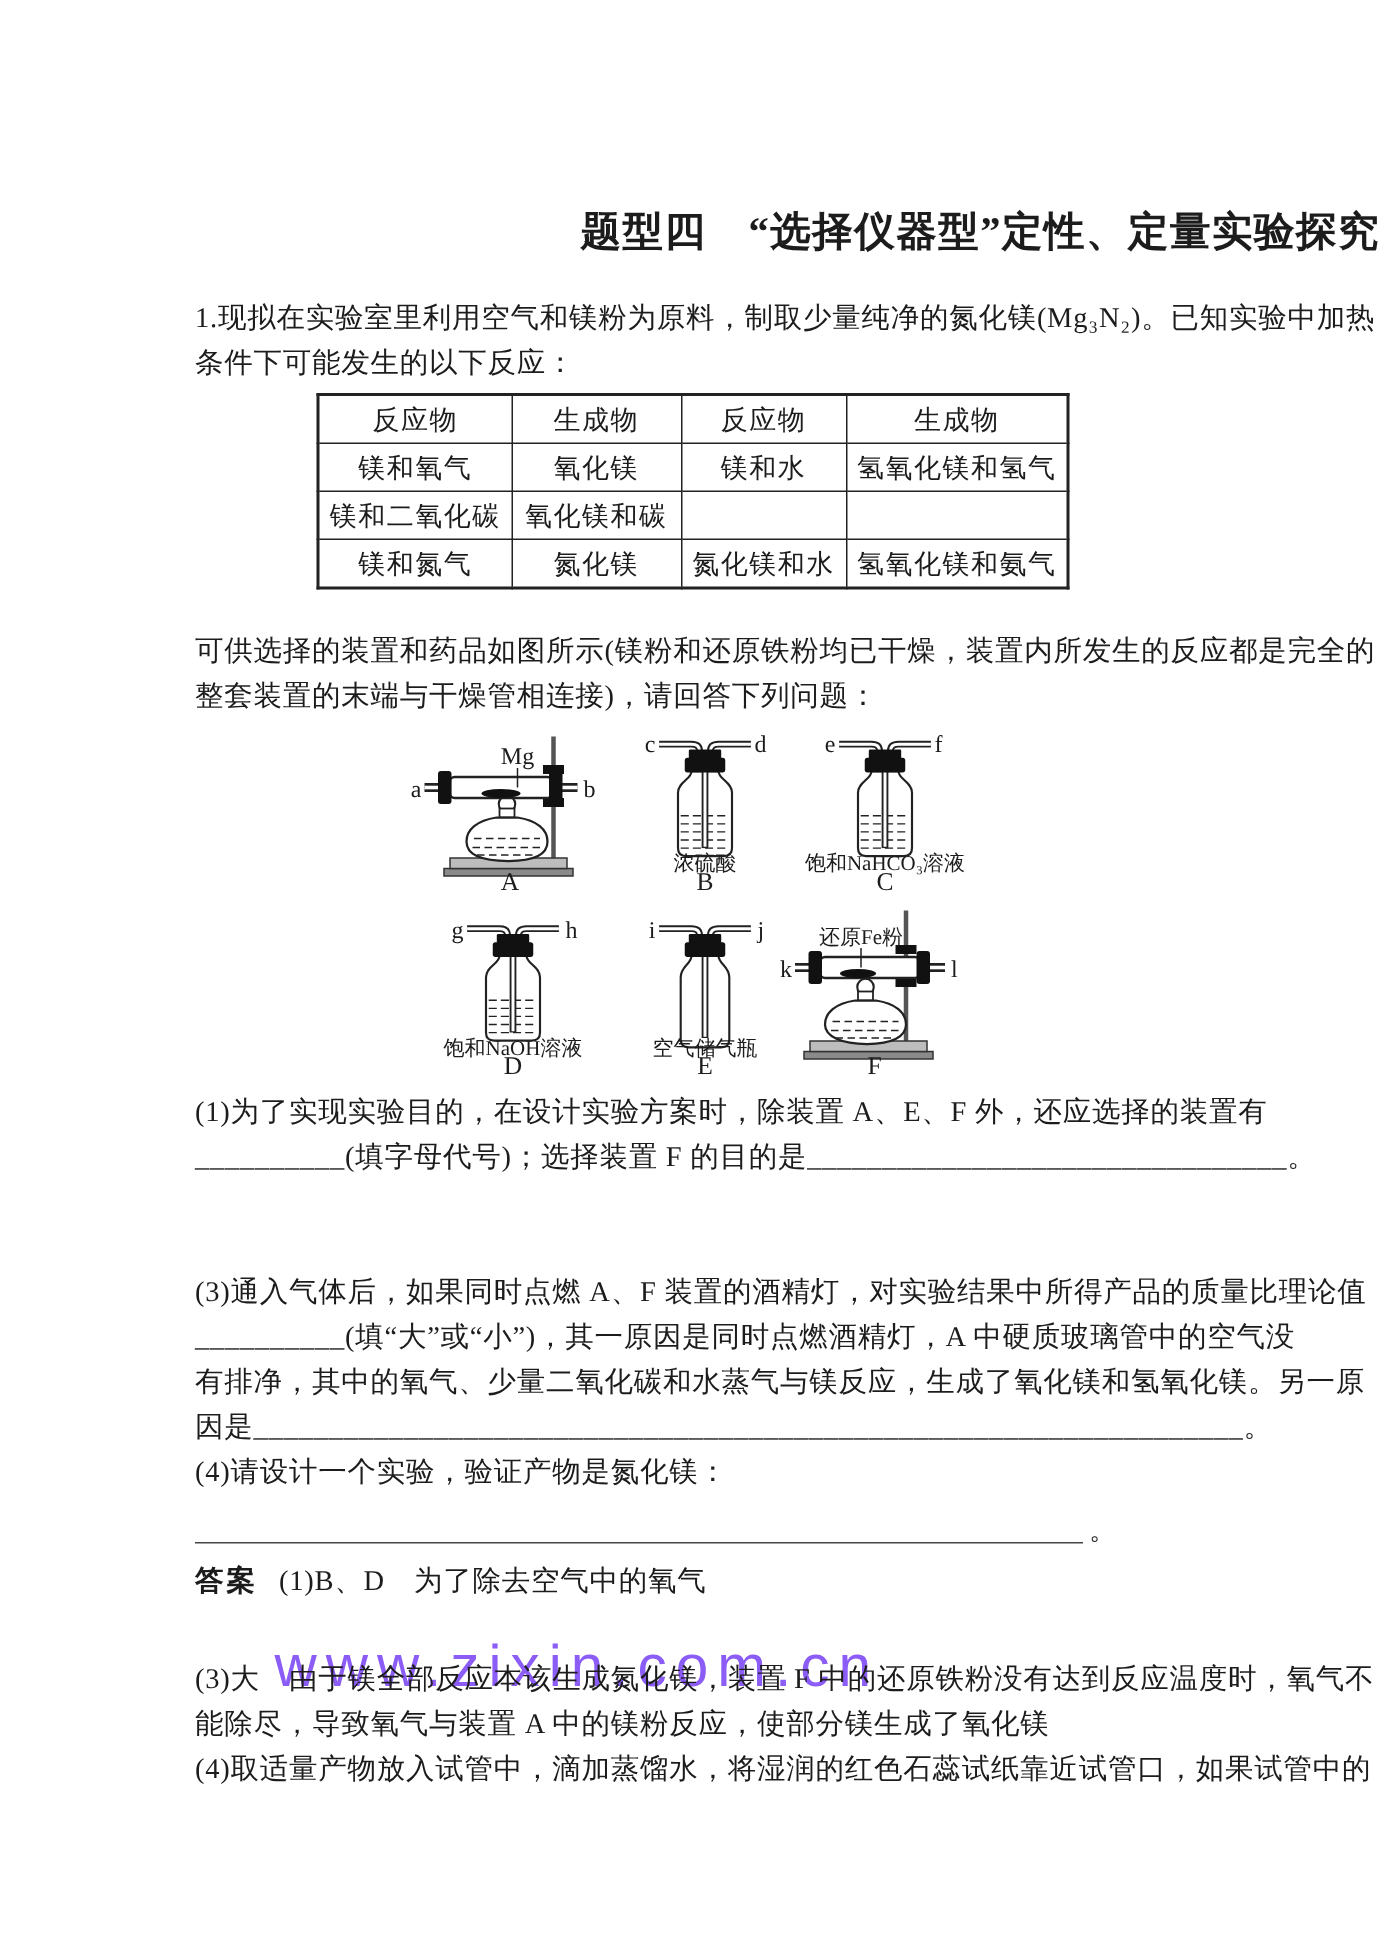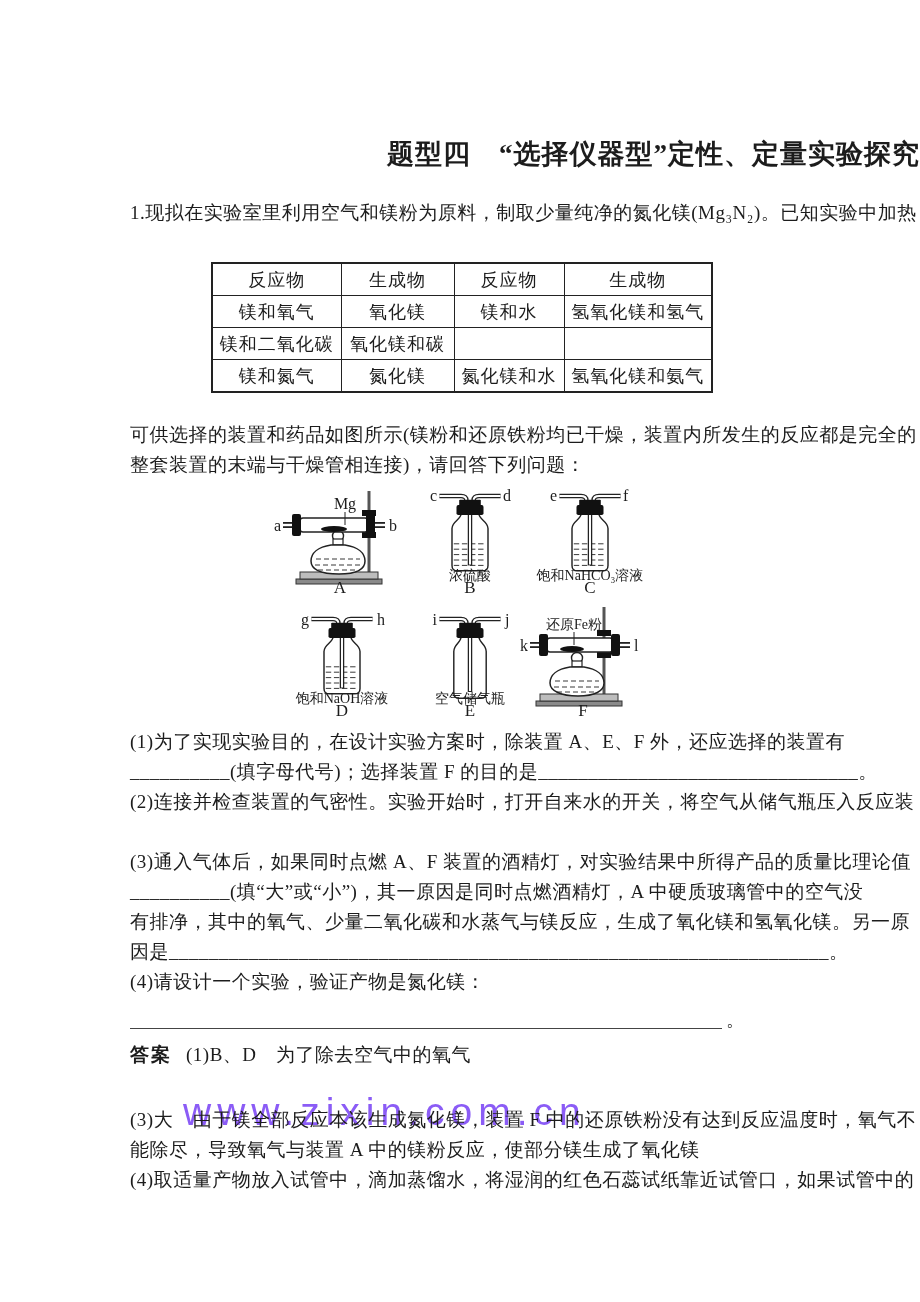--- a/index.html
+++ b/index.html
@@ -27,20 +27,21 @@
   .ansgap{display:inline-block;width:14px;}
 </style>
 </head>
 <body>
 
 <div class="doc">
 
   <div class="title">题型四　“选择仪器型”定性、定量实验探究</div>
 
   <div class="line" style="top:198px">1.现拟在实验室里利用空气和镁粉为原料，制取少量纯净的氮化镁(Mg₃N₂)。已知实验中加热</div>
+  <div class="line" style="top:228px">条件下可能发生的以下反应：</div>
 
   <table class="rtable">
     <colgroup>
         <col style="width:129px">
         <col style="width:113px">
         <col style="width:110px">
         <col style="width:148px">
       </colgroup>
     <tbody>
         <tr>
@@ -197,21 +198,20 @@
         <text class="svgtxt" x="574" y="144" font-size="14" text-anchor="middle">还原Fe粉</text>
         <text class="svgtxt" x="528" y="166" font-size="16" text-anchor="end">k</text>
         <text class="svgtxt" x="634" y="166" font-size="16">l</text>
         <text class="svgtxt" x="583" y="231" font-size="17" text-anchor="middle">F</text>
       </g>
     </svg>
   </div>
 
   <div class="line" style="top:727px">(1)为了实现实验目的，在设计实验方案时，除装置 A、E、F 外，还应选择的装置有</div>
   <div class="line" style="top:757px">__________(填字母代号)；选择装置 F 的目的是________________________________。</div>
-  <div class="line" style="top:787px">(2)连接并检查装置的气密性。实验开始时，打开自来水的开关，将空气从储气瓶压入反应装</div>
   <div class="line" style="top:847px">(3)通入气体后，如果同时点燃 A、F 装置的酒精灯，对实验结果中所得产品的质量比理论值</div>
   <div class="line" style="top:877px">__________(填“大”或“小”)，其一原因是同时点燃酒精灯，A 中硬质玻璃管中的空气没</div>
   <div class="line" style="top:907px">有排净，其中的氧气、少量二氧化碳和水蒸气与镁反应，生成了氧化镁和氢氧化镁。另一原</div>
   <div class="line" style="top:937px">因是__________________________________________________________________。</div>
   <div class="line" style="top:967px">(4)请设计一个实验，验证产物是氮化镁：</div>
 
   <div class="fillline"></div>
   <div class="fillmark">。</div>
 
   <div class="line" style="top:1040px"><span class="anslabel">答案</span><span class="ansgap"></span><span>(1)B、D　为了除去空气中的氧气</span></div>

